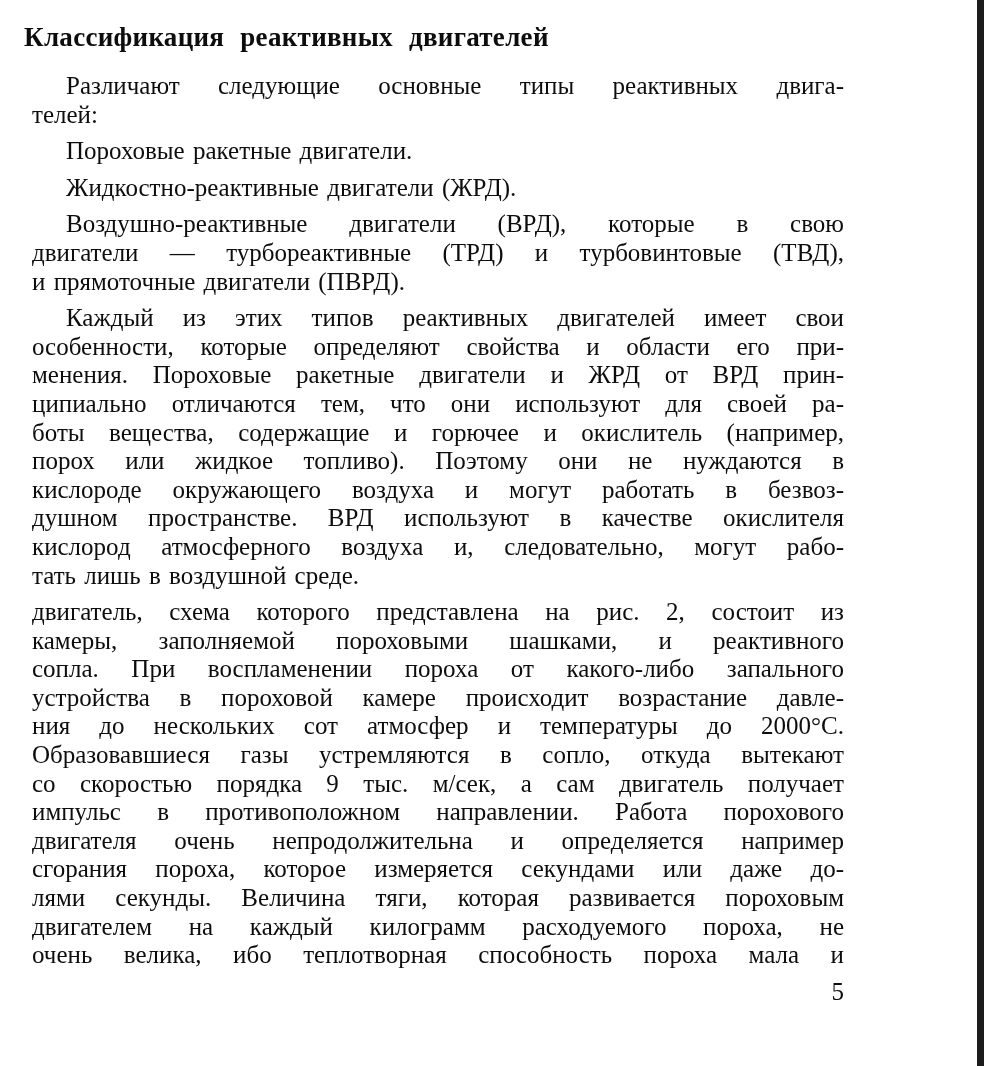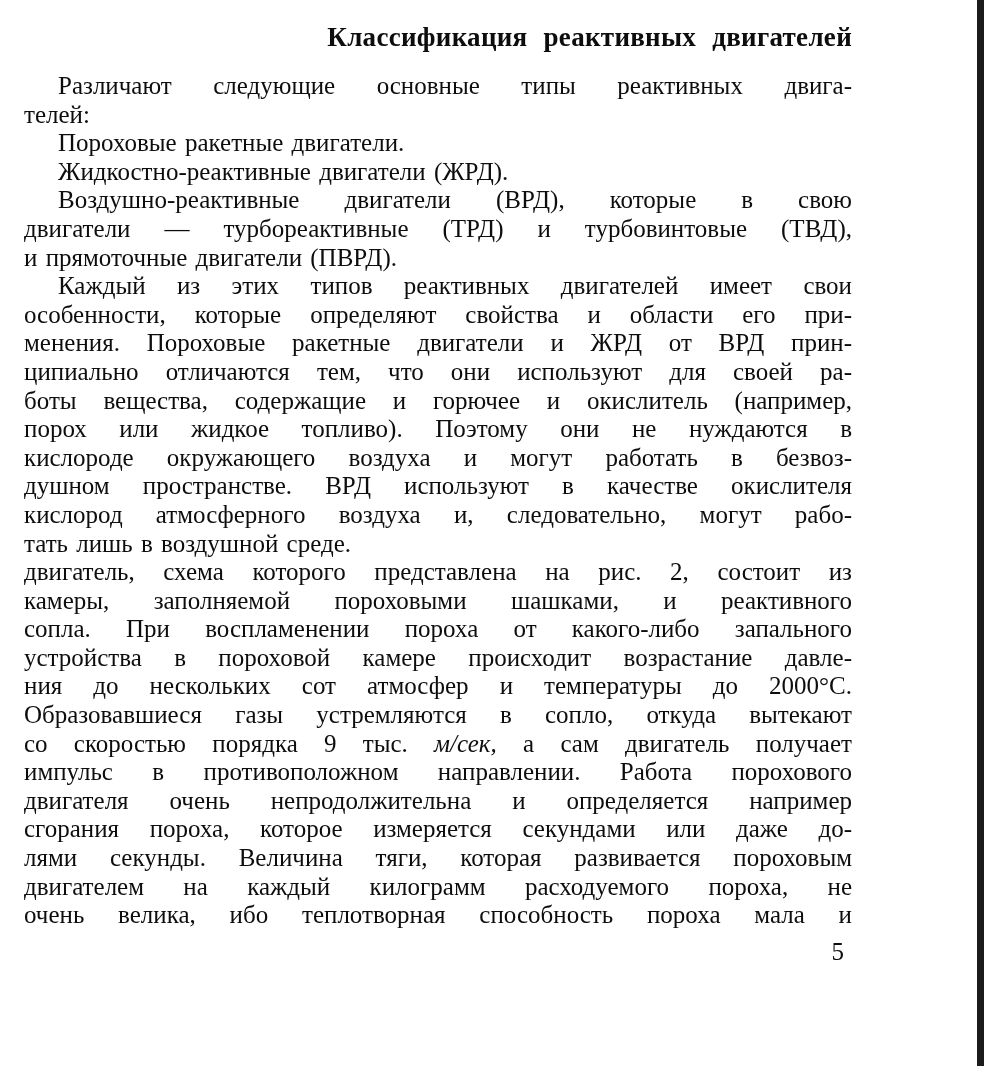--- a/index.html
+++ b/index.html
@@ -25,48 +25,48 @@
   }
   .text-column {
     position: absolute;
     left: 24px;
     top: 20px;
     width: 828px;
   }
   .doc-title {
     font-size: 27px;
     font-weight: 700;
-    text-align: right;
+    text-align: left;
     line-height: 34px;
     word-spacing: 9px;
     letter-spacing: 0.3px;
     margin-bottom: 18px;
   }
-  .paragraph { margin: 0; }
+  .paragraph { margin: 8px; }
   .line {
     font-size: 25px;
     height: 28.6px;
     line-height: 28.6px;
     overflow: hidden;
     text-align: justify;
     word-spacing: 2px;
   }
   .line.j::after {
     content: "";
     display: inline-block;
     width: 100%;
     height: 0;
   }
   .line.ind { text-indent: 34px; }
   .spaced {
     letter-spacing: 8px;
     word-spacing: 14px;
     margin-right: 34px;
   }
-  .ital { font-style: italic; }
+  .ital { }
   .page-number {
     margin-top: 8px;
     text-align: right;
     padding-right: 8px;
     font-size: 25px;
     line-height: 28px;
   }
 </style>
 </head>
 <body>

